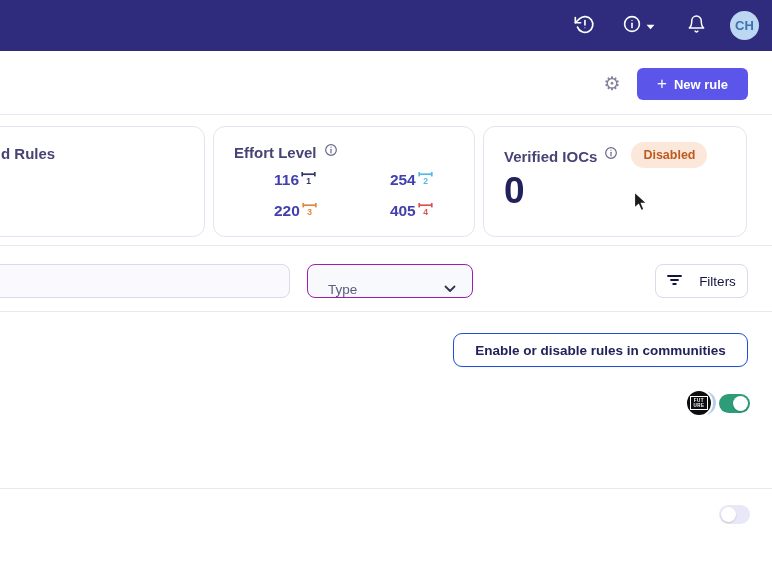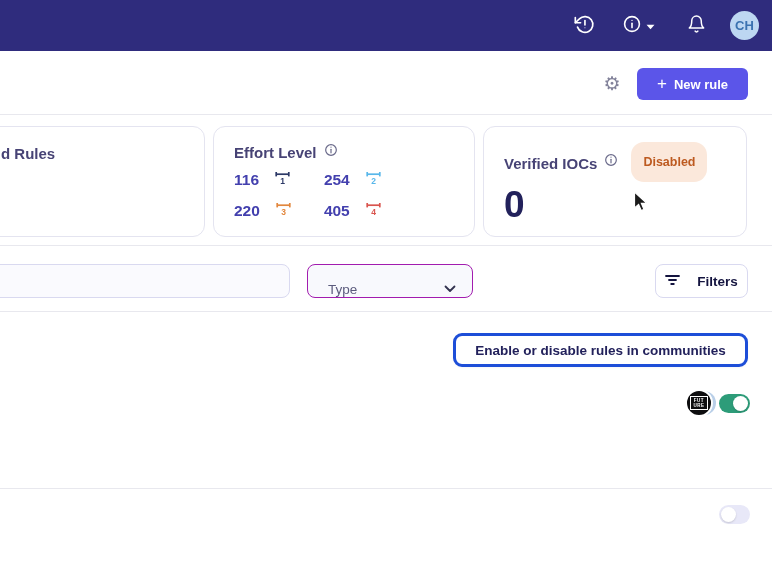--- a/index.html
+++ b/index.html
@@ -25,38 +25,38 @@
 
   
   .card { position:absolute; top:126px; height:111px; background:#ffffff; border:1px solid #e4e4f0; border-radius:12px; }
   .card-rules { left:-62px; width:267px; }
   .card-rules .card-title { position:absolute; left:62px; top:18px; }
   .card-effort { left:213px; width:262px; padding:17px 20px; }
   .card-iocs { left:483px; width:264px; padding:17px 20px; }
   .card-title { font-size:15px; font-weight:bold; color:#474375; }
   .title-row { display:flex; align-items:center; gap:7px; }
   .info-icon { display:inline-flex; margin-top:-6px; }
-  .badge-disabled { background:#fbe8db; color:#bd5a20; font-size:12.5px; font-weight:bold; padding:13px 12px; border-radius:13px; margin-left:6px; margin-top:-2px; }
+  .badge-disabled { background:#fbe8db; color:#bd5a20; font-size:12.5px; font-weight:bold; padding:6px 12px; border-radius:13px; margin-left:6px; margin-top:-2px; }
   .stats-grid { display:grid; grid-template-columns:auto auto; column-gap:30px; row-gap:12px; margin-top:9px; justify-content:start; }
-  .stat { display:flex; align-items:center; gap:16px; }
+  .stat { display:flex; align-items:center; gap:2px;margin-left:40px; }
   .stat-value { font-size:15.5px; font-weight:bold; color:#4340ae; }
   .lvl1 { color:#2c3966; } .lvl2 { color:#58b7ea; } .lvl3 { color:#e2873d; } .lvl4 { color:#d9544e; }
   .ioc-count { font-size:37px; font-weight:bold; color:#22215b; margin-top:4px; line-height:1; }
 
   
   .search-input { position:absolute; left:-30px; top:264px; width:320px; height:34px; background:#fafafe; border:1px solid #d9d9f0; border-radius:8px; padding:0 14px; font-size:13.5px; color:#33334f; outline:none; }
   .select-box { position:absolute; top:264px; height:34px; background:#f8f9fd; border:1px solid #a21caf; border-radius:8px; display:flex; align-items:flex-end; justify-content:space-between; padding:0 16px 0 20px; cursor:pointer; }
   .select-type { left:307px; width:166px; }
   .select-status { left:480px; width:167px; }
   .select-label { font-size:13.5px; color:#5b5b7d; }
   .filters-btn { position:absolute; left:655px; top:264px; width:93px; height:34px; background:#ffffff; border:1px solid #d9d9f0; border-radius:8px; display:flex; align-items:center; justify-content:center; gap:8px; cursor:pointer; }
-  .filters-btn .lbl { font-size:13.5px; font-weight:bold; color:#14143f;margin-left:9px; }
-
-  
-  .communities-btn { position:absolute; left:453px; top:333px; width:295px; height:34px; background:#ffffff; border:3px solid #1d4ed8; border-radius:9px; font-size:13.5px; font-weight:bold; color:#22215b; cursor:pointer; box-shadow:0 1px 2px rgba(30,30,80,0.04); }
+  .filters-btn .lbl { font-size:13.5px; font-weight:normal; color:#14143f;margin-left:9px; }
+
+  
+  .communities-btn { position:absolute; left:453px; top:333px; width:295px; height:34px; background:#ffffff; border:1px solid #1d4ed8; border-radius:9px; font-size:13.5px; font-weight:bold; color:#22215b; cursor:pointer; box-shadow:0 1px 2px rgba(30,30,80,0.04); }
 
   .avatar-gi { position:absolute; left:692px; top:391px; width:24px; height:24px; border-radius:50%; background:#b9cfe8; color:#223c6e; font-family:"Liberation Serif", serif; font-style:italic; font-weight:bold; font-size:10px; display:flex; align-items:center; justify-content:center; }
   .avatar-fut { position:absolute; left:685px; top:389px; width:28px; height:28px; border-radius:50%; background:#0d0d0f; border:2px solid #ffffff; display:flex; align-items:center; justify-content:center; }
   .avatar-fut .box { border:1px solid #ffffff; padding:1px 2px; text-align:center; color:#ffffff; font-size:4.5px; font-weight:bold; line-height:1.2; letter-spacing:0.5px; }
 
   .toggle { border:none; border-radius:10px; cursor:pointer; position:absolute; }
   .toggle .knob { position:absolute; top:2px; width:15px; height:15px; border-radius:50%; background:#ffffff; box-shadow:0 1px 2px rgba(0,0,0,0.15); }
   .toggle-community { left:719px; top:394px; width:31px; height:19px; background:#2d9c79; }
   .toggle-community .knob { right:2px; }
   .toggle-footer { left:719px; top:505px; width:31px; height:19px; background:#e8e8f8; }

